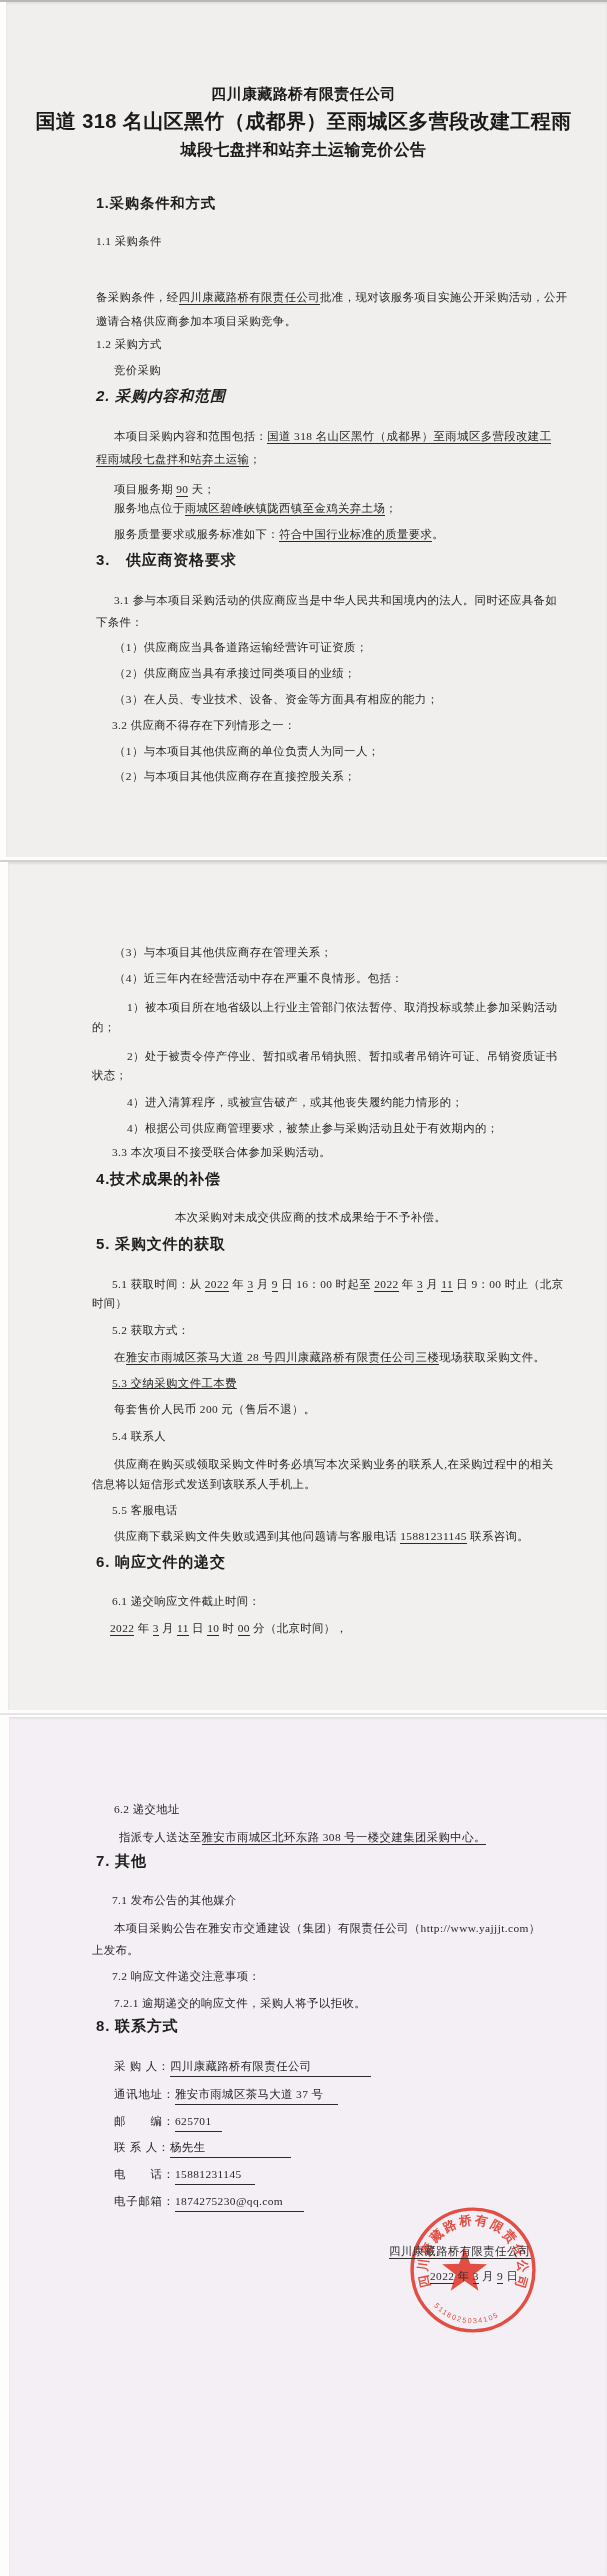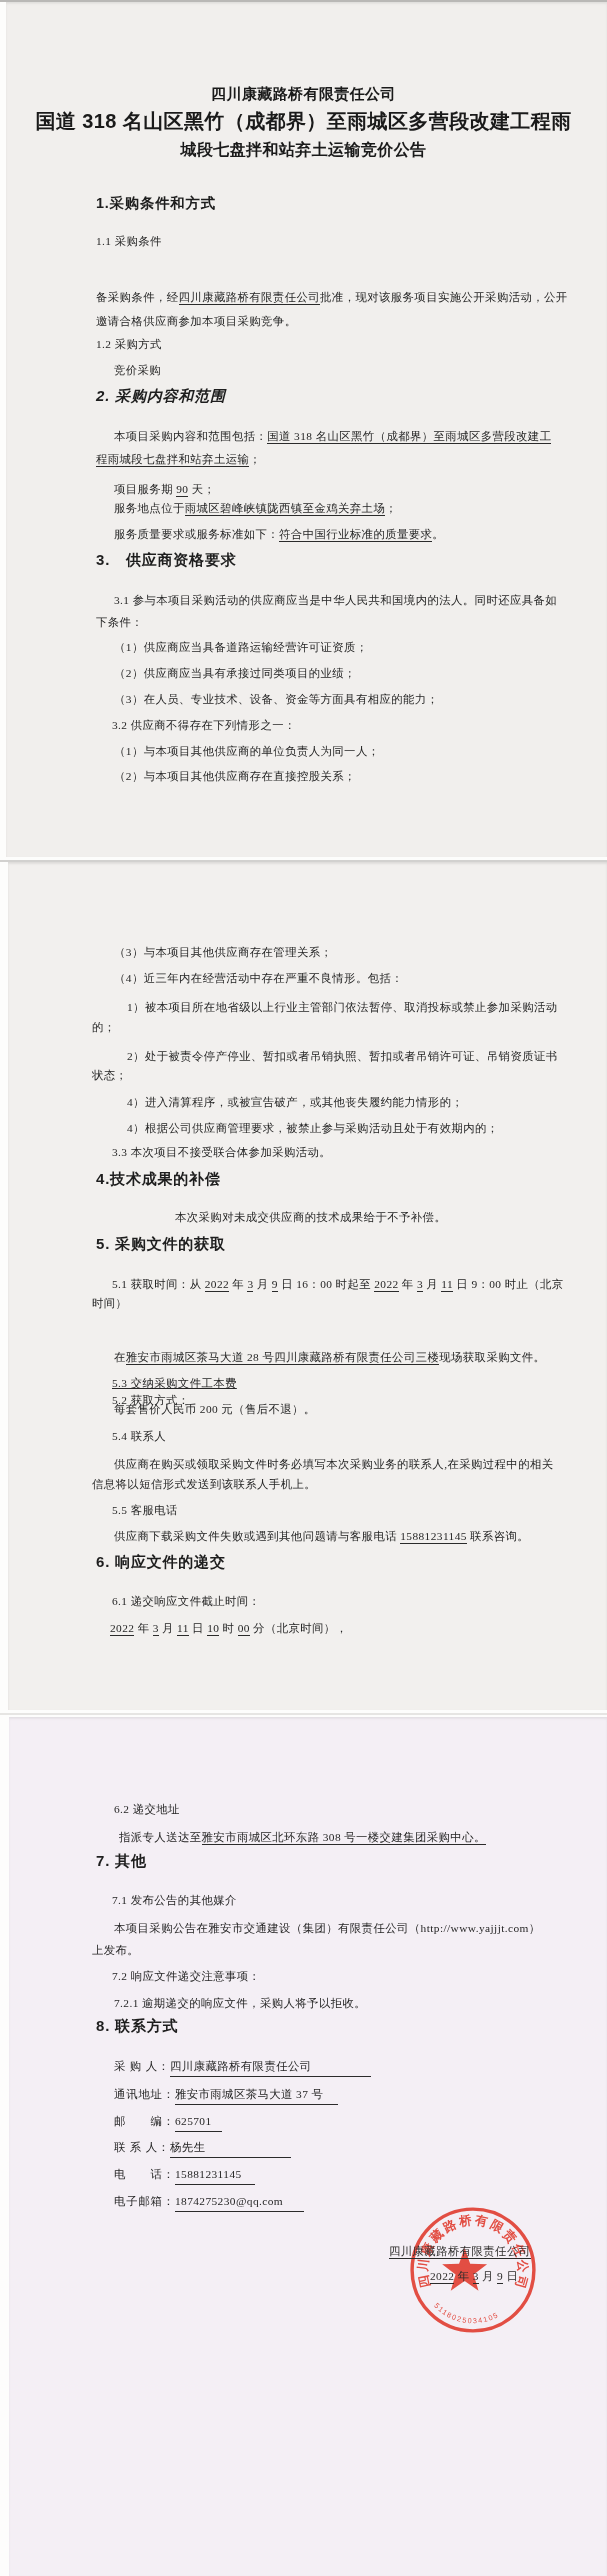--- a/index.html
+++ b/index.html
@@ -75,21 +75,21 @@
   <div class="ln" style="left:127px;top:1093px;">4）进入清算程序，或被宣告破产，或其他丧失履约能力情形的；</div>
   <div class="ln" style="left:127px;top:1119px;">4）根据公司供应商管理要求，被禁止参与采购活动且处于有效期内的；</div>
   <div class="ln" style="left:112px;top:1143px;">3.3 本次项目不接受联合体参加采购活动。</div>
 
   <div class="ln b" style="left:96px;top:1170px;">4.技术成果的补偿</div>
   <div class="ln" style="left:128px;top:1208px;margin-left:47px;">本次采购对未成交供应商的技术成果给于不予补偿。</div>
 
   <div class="ln b" style="left:96px;top:1235px;">5. 采购文件的获取</div>
   <div class="ln" style="left:112px;top:1275px;"><span>5.1 获取时间：从 </span><span class="u">2022</span><span> 年 </span><span class="u">3</span><span> 月 </span><span class="u">9</span><span> 日 16：00 时起至 </span><span class="u">2022</span><span> 年 </span><span class="u">3</span><span> 月 </span><span class="u">11</span><span> 日 9：00 时止（北京</span></div>
   <div class="ln" style="left:92px;top:1294px;">时间）</div>
-  <div class="ln" style="left:112px;top:1391px;">5.2 获取方式：</div>
+  <div class="ln" style="left:112px;top:1321px;">5.2 获取方式：</div>
   <div class="ln" style="left:114px;top:1348px;"><span>在</span><span class="u">雅安市雨城区茶马大道 28 号四川康藏路桥有限责任公司三楼</span><span>现场获取采购文件。</span></div>
   <div class="ln" style="left:112px;top:1374px;text-decoration:underline;">5.3 交纳采购文件工本费</div>
   <div class="ln" style="left:114px;top:1400px;">每套售价人民币 200 元（售后不退）。</div>
   <div class="ln" style="left:112px;top:1427px;">5.4 联系人</div>
   <div class="ln" style="left:114px;top:1455px;">供应商在购买或领取采购文件时务必填写本次采购业务的联系人,在采购过程中的相关</div>
   <div class="ln" style="left:92px;top:1475px;">信息将以短信形式发送到该联系人手机上。</div>
   <div class="ln" style="left:112px;top:1501px;">5.5 客服电话</div>
   <div class="ln" style="left:114px;top:1527px;"><span>供应商下载采购文件失败或遇到其他问题请与客服电话 </span><span class="u">15881231145</span><span> 联系咨询。</span></div>
 
   <div class="ln b" style="left:96px;top:1553px;">6. 响应文件的递交</div>

